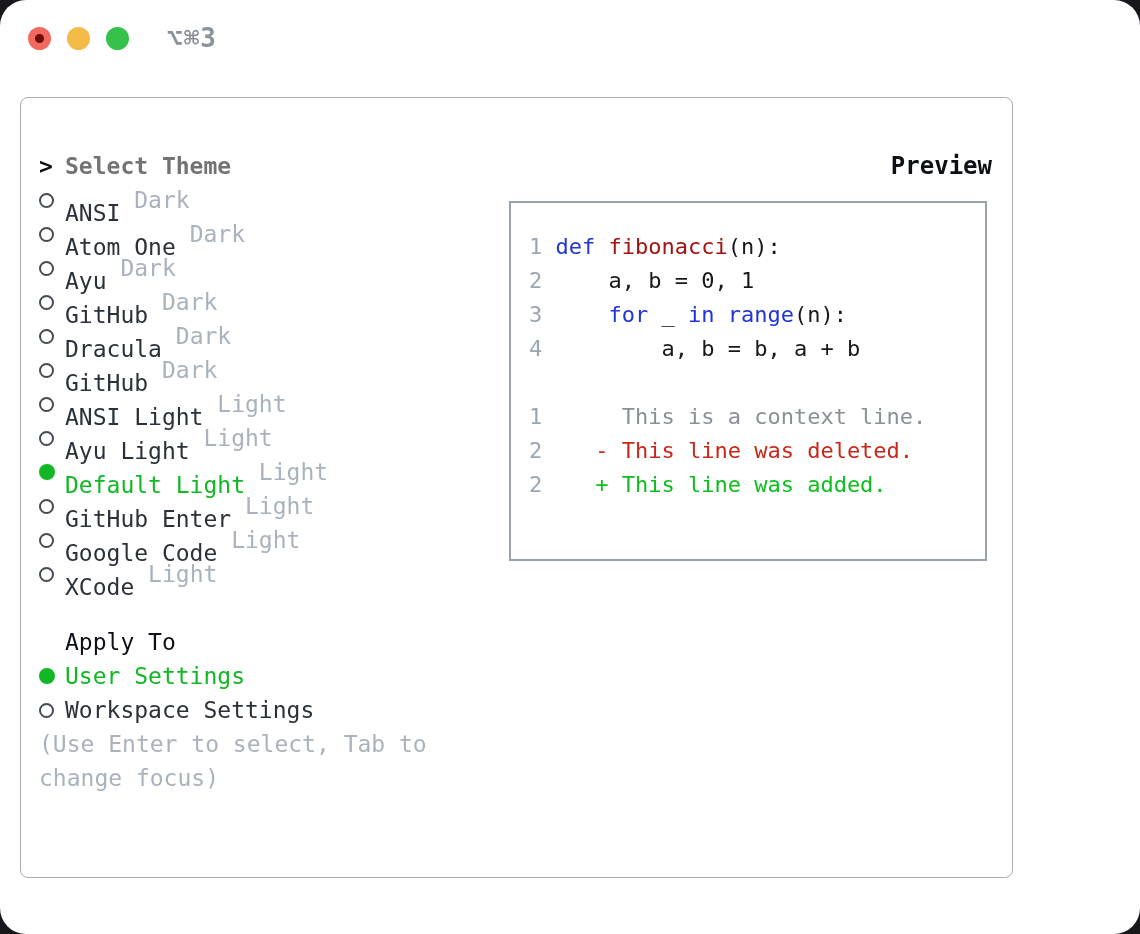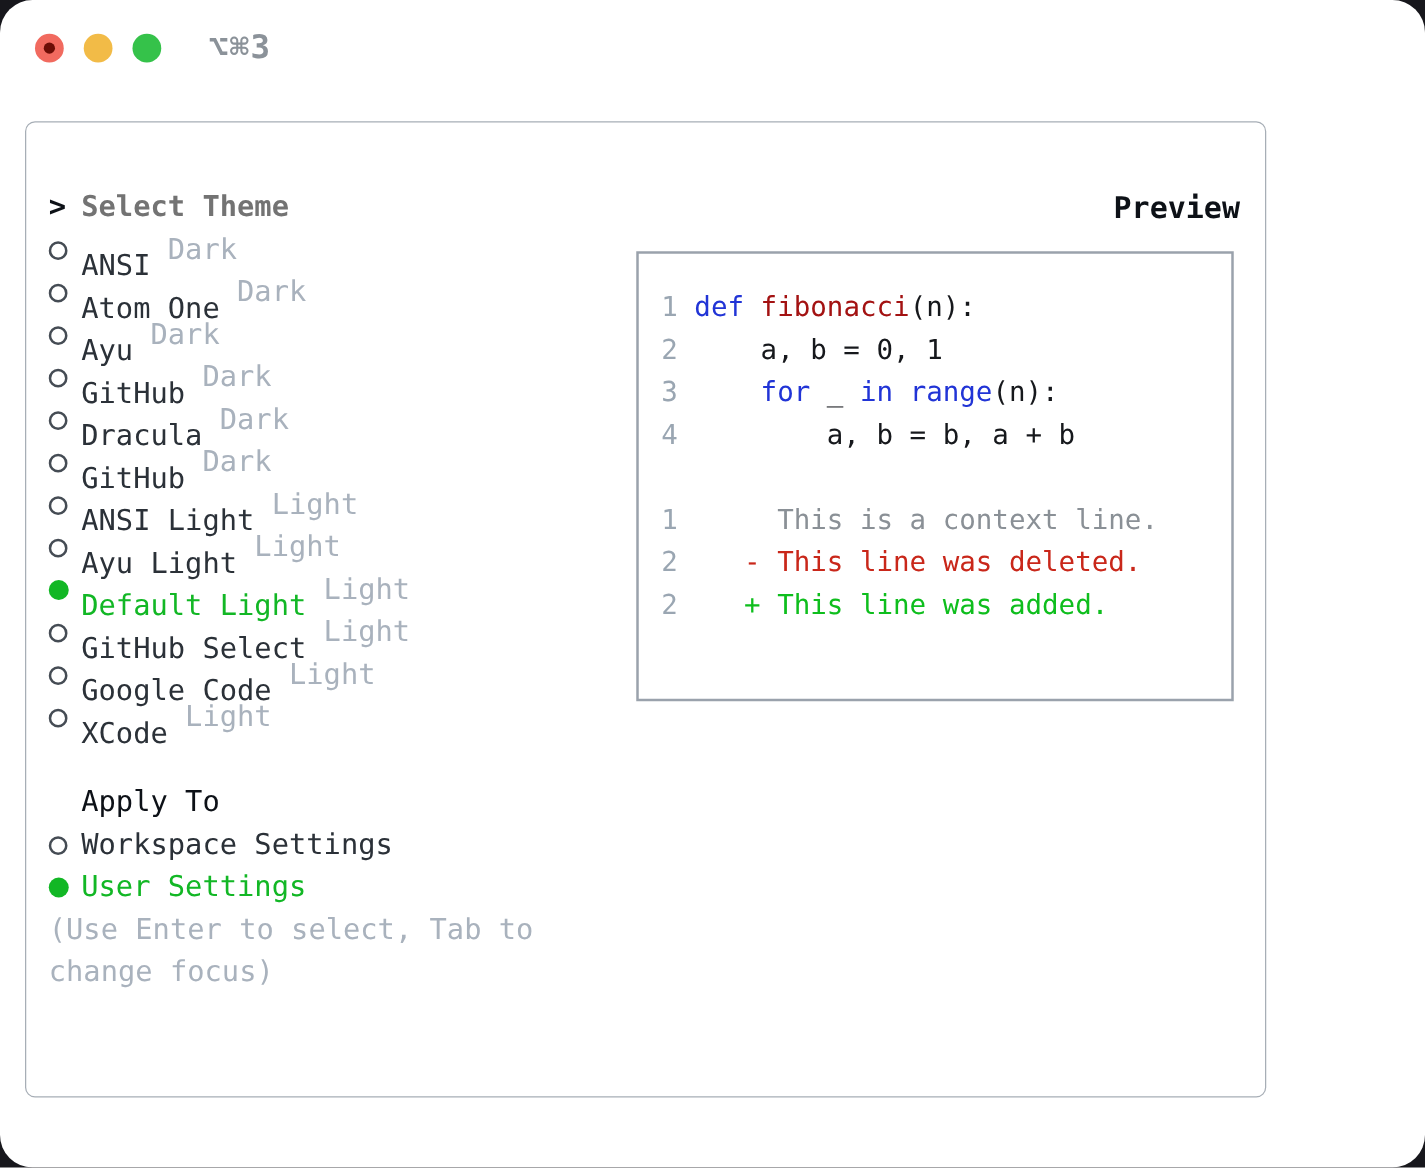--- a/index.html
+++ b/index.html
@@ -92,35 +92,35 @@
       <div id="theme-list">
           <div class="row"><span class="marker"><span class="radio"></span></span><span class="name">ANSI</span><span class="variant">Dark</span></div>
           <div class="row"><span class="marker"><span class="radio"></span></span><span class="name">Atom One</span><span class="variant">Dark</span></div>
           <div class="row"><span class="marker"><span class="radio"></span></span><span class="name">Ayu</span><span class="variant">Dark</span></div>
           <div class="row"><span class="marker"><span class="radio"></span></span><span class="name">GitHub</span><span class="variant">Dark</span></div>
           <div class="row"><span class="marker"><span class="radio"></span></span><span class="name">Dracula</span><span class="variant">Dark</span></div>
           <div class="row"><span class="marker"><span class="radio"></span></span><span class="name">GitHub</span><span class="variant">Dark</span></div>
           <div class="row"><span class="marker"><span class="radio"></span></span><span class="name">ANSI Light</span><span class="variant">Light</span></div>
           <div class="row"><span class="marker"><span class="radio"></span></span><span class="name">Ayu Light</span><span class="variant">Light</span></div>
           <div class="row"><span class="marker"><span class="radio selected"></span></span><span class="name sel">Default Light</span><span class="variant">Light</span></div>
-          <div class="row"><span class="marker"><span class="radio"></span></span><span class="name">GitHub Select</span><span class="variant">Light</span></div>
+          <div class="row"><span class="marker"><span class="radio"></span></span><span class="name">GitHub Enter</span><span class="variant">Light</span></div>
           <div class="row"><span class="marker"><span class="radio"></span></span><span class="name">Google Code</span><span class="variant">Light</span></div>
           <div class="row"><span class="marker"><span class="radio"></span></span><span class="name">XCode</span><span class="variant">Light</span></div>
         </div>
 
       <div class="spacer"></div>
 
       <div class="row">
         <span class="marker"></span>
         <span class="apply-label">Apply To</span>
       </div>
 
       <div id="apply-list">
+          <div class="row"><span class="marker"><span class="radio selected"></span></span><span class="opt-label sel">User Settings</span></div>
           <div class="row"><span class="marker"><span class="radio"></span></span><span class="opt-label">Workspace Settings</span></div>
-          <div class="row"><span class="marker"><span class="radio selected"></span></span><span class="opt-label sel">User Settings</span></div>
         </div>
 
       <div class="help">(Use Enter to select, Tab to change focus)</div>
     </div>
 
     <div class="right">
       <div class="preview-header">Preview</div>
       <div class="preview-box">
         <div id="code">
             <div class="code-line"><span class="ln">1</span><span class="tok kw">def</span><span class="tok pl"> </span><span class="tok fn">fibonacci</span><span class="tok pl">(n):</span></div>

